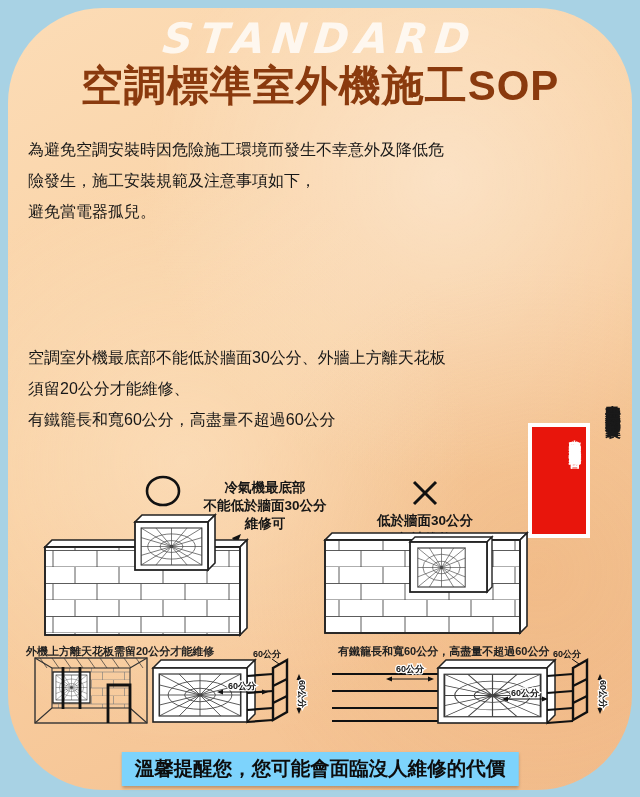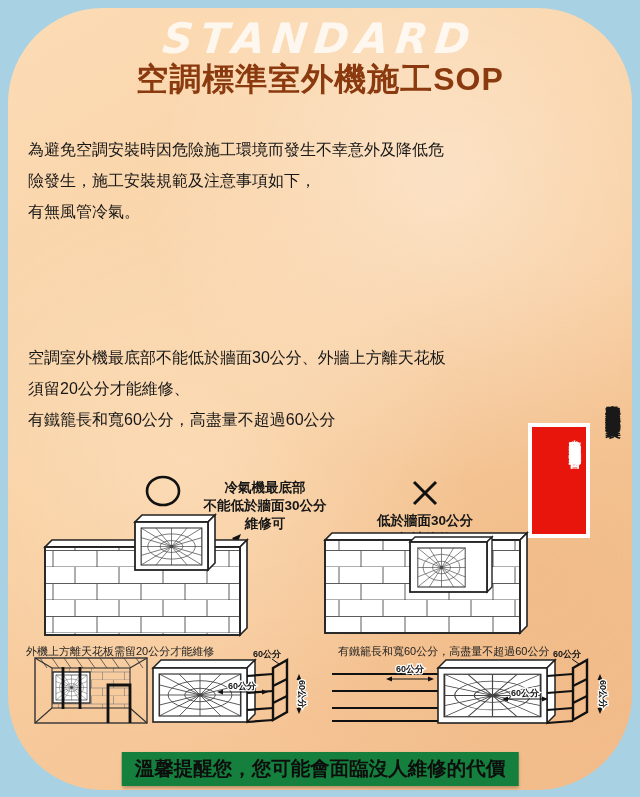--- a/index.html
+++ b/index.html
@@ -8,57 +8,57 @@
   .card{position:absolute;left:8px;top:8px;width:624px;height:782px;border-radius:95px;
         background:linear-gradient(150deg,#fcdcb6 0%,#f9d0a2 45%,#f3bd8d 100%);}
   .card::before{content:"";position:absolute;inset:0;border-radius:inherit;
         background:radial-gradient(circle at 70% 22%,rgba(255,255,255,.35),transparent 40%),
                    radial-gradient(circle at 28% 58%,rgba(255,238,214,.38),transparent 45%),
                    radial-gradient(circle at 85% 72%,rgba(226,156,92,.22),transparent 40%);}
   .watermark{position:absolute;top:14px;left:0;right:0;text-align:center;
         font-family:"DejaVu Sans",sans-serif;font-style:italic;font-weight:bold;
         font-size:42px;letter-spacing:7px;color:rgba(255,255,255,.78);transform:skewX(-6deg);}
   .title{position:absolute;top:58px;left:0;right:0;margin:0;text-align:center;
-        font-size:32px;font-weight:600;letter-spacing:1px;color:#8a3a0e;}
+        font-size:42px;font-weight:600;letter-spacing:1px;color:#8a3a0e;}
   .para{position:absolute;left:28px;width:586px;font-size:16px;line-height:31px;color:#171717;}
   .intro{top:134px;}
   .specs{top:342px;}
   .seal{position:absolute;left:528px;top:423px;width:62px;height:115px;background:#e8150c;
         border:4px solid #fff;box-sizing:border-box;overflow:hidden;}
   .seal-inner{writing-mode:vertical-rl;height:100%;width:100%;padding:3px 2px;box-sizing:border-box;
         font-family:"DejaVu Serif",serif;font-weight:bold;font-size:12.5px;line-height:17px;
         color:rgba(255,255,255,.95);letter-spacing:1px;}
   .side-text{position:absolute;left:602px;top:392px;height:312px;writing-mode:vertical-rl;
         font-family:"DejaVu Serif",serif;font-weight:bold;font-size:15.5px;letter-spacing:1px;color:#1a1a1a;}
   .svg-top{position:absolute;left:20px;top:468px;}
   .svg-bottom{position:absolute;left:20px;top:648px;}
-  .caption{position:absolute;font-size:11px;font-weight:normal;color:#222;white-space:nowrap;}
+  .caption{position:absolute;font-size:11px;font-weight:bold;color:#222;white-space:nowrap;}
   .caption-left{left:26px;top:644px;}
   .caption-right{left:338px;top:644px;}
   .footer{position:absolute;left:50%;top:752px;transform:translateX(-50%);
-        background:#15803d;color:#0d0d0d;font-size:19.5px;font-weight:bold;
+        background:#7dd3fc;color:#0d0d0d;font-size:19.5px;font-weight:bold;
         padding:3px 13px 4px;white-space:nowrap;box-shadow:0 2px 3px rgba(110,80,50,.45);}
   svg text{font-family:"Liberation Sans",sans-serif;fill:#161616;}
   .dlabel{font-size:13.5px;font-weight:bold;}
   .dim{font-size:9px;font-weight:bold;}
   .halo{stroke:#ffffff;stroke-width:2.5px;paint-order:stroke;}
 </style>
 </head>
 <body>
 
 <div class="stage">
   <div class="card"></div>
 
   <div class="watermark">STANDARD</div>
   <h1 class="title">空調標準室外機施工SOP</h1>
 
   <div class="para intro">
     <div>為避免空調安裝時因危險施工環境而發生不幸意外及降低危</div>
     <div>險發生，施工安裝規範及注意事項如下，</div>
-    <div>有無風管冷氣。</div>
+    <div>避免當電器孤兒。</div>
   </div>
 
   <div class="para specs">
     <div>空調室外機最底部不能低於牆面30公分、外牆上方離天花板</div>
     <div>須留20公分才能維修、</div>
     <div>有鐵籠長和寬60公分，高盡量不超過60公分</div>
   </div>
 
   <div class="seal">
     <div class="seal-inner">中華民國電器商業同業公會全國聯合會</div>

